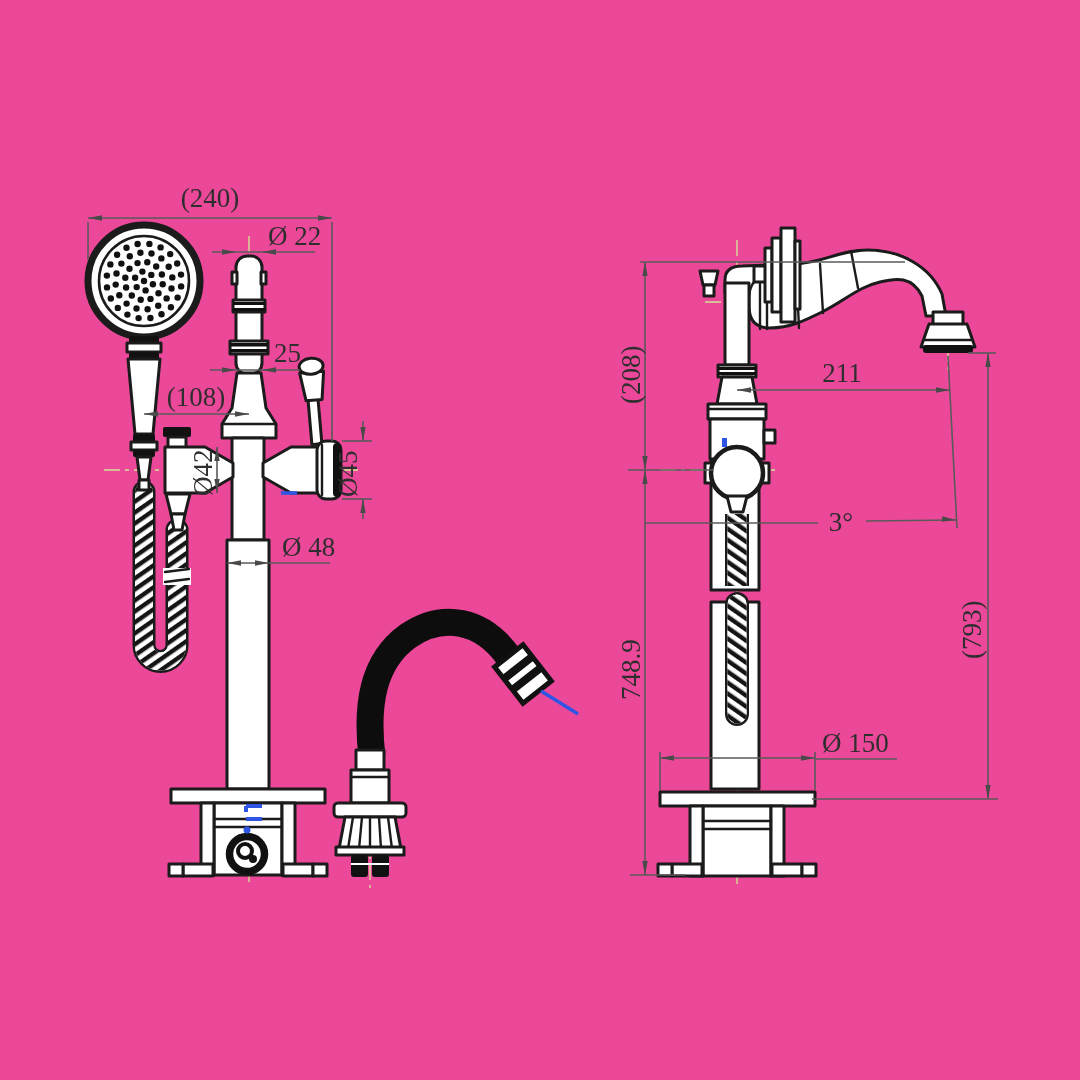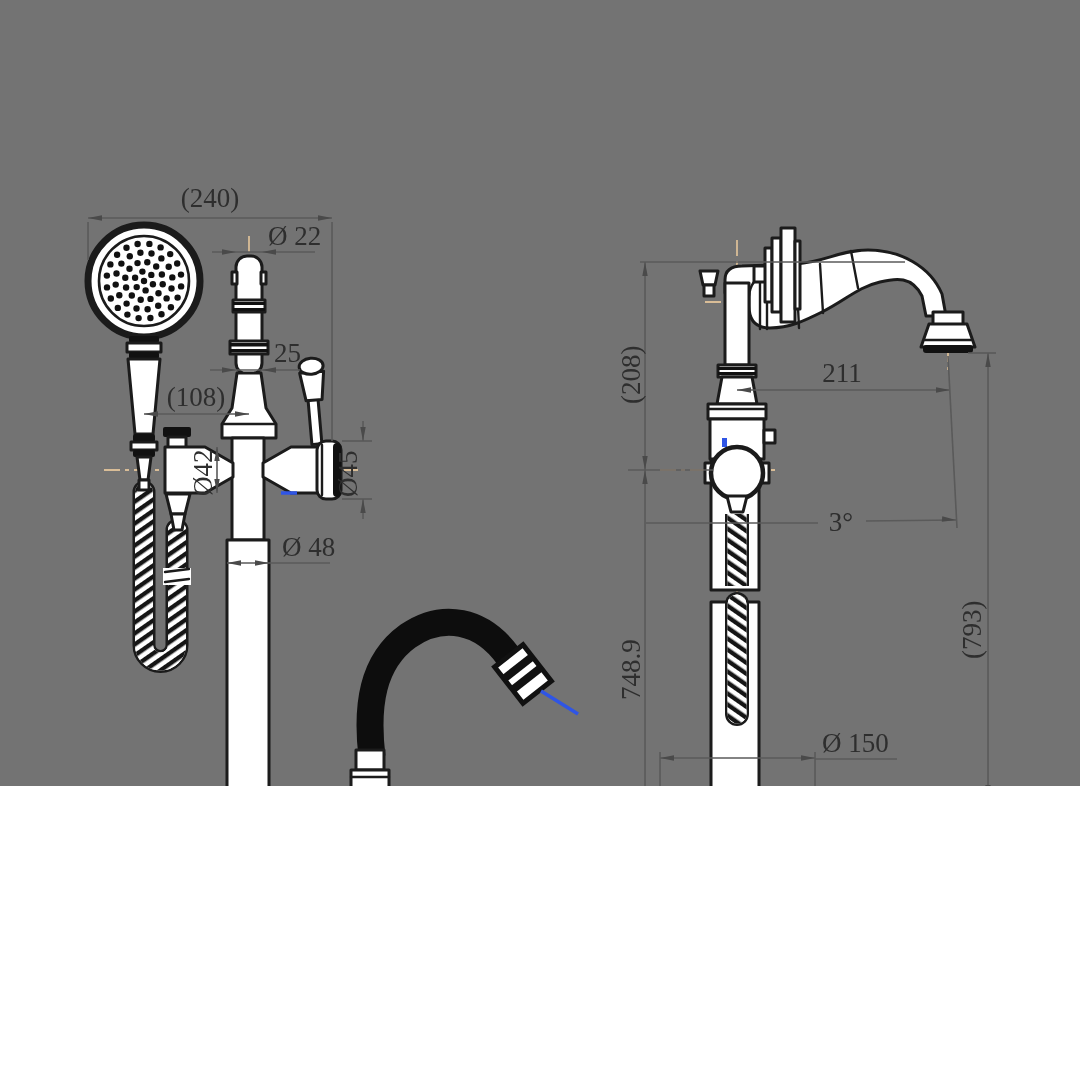--- a/index.html
+++ b/index.html
@@ -1,16 +1,16 @@
 <!DOCTYPE html>
 <html><head>
 <meta charset="utf-8">
 <style>
   html,body{margin:0;padding:0;background:#ffffff;}
-  #stage{position:relative;width:1080px;height:786px;background:#737373;overflow:hidden;
+  #stage{position:relative;width:1080px;height:1080px;background:#ec4899;overflow:hidden;
          font-family:"Liberation Serif","DejaVu Serif",serif;}
   svg{display:block}
   .ol{fill:#ffffff;stroke:#1b1b1b;stroke-width:3;stroke-linejoin:round;}
   .ln{fill:none;stroke:#1b1b1b;stroke-width:2.4;stroke-linecap:round;}
   .blk{fill:#111111;stroke:none;}
   .dim{fill:none;stroke:#5a5a5a;stroke-width:1.6;}
   .cl{fill:none;stroke:#d9bd97;stroke-width:1.8;stroke-dasharray:16 5 4 5;}
   .dt{font:27px "Liberation Serif","DejaVu Serif",serif;fill:#2e2e2e;}
   .blu{stroke:#2f55e5;fill:none;}
 </style>

